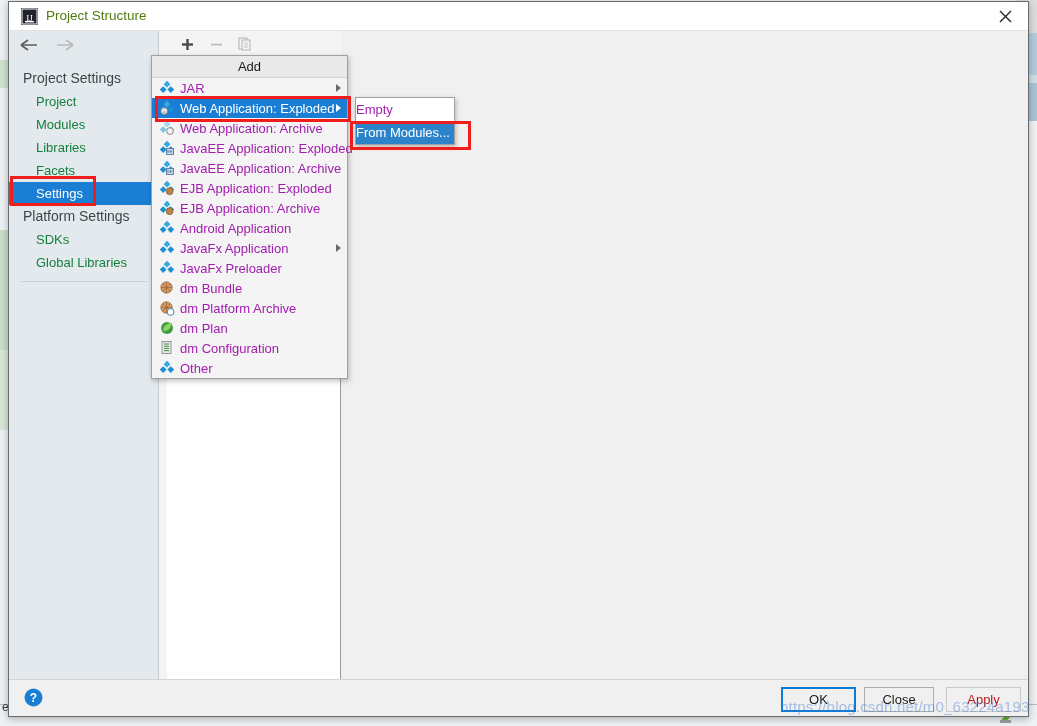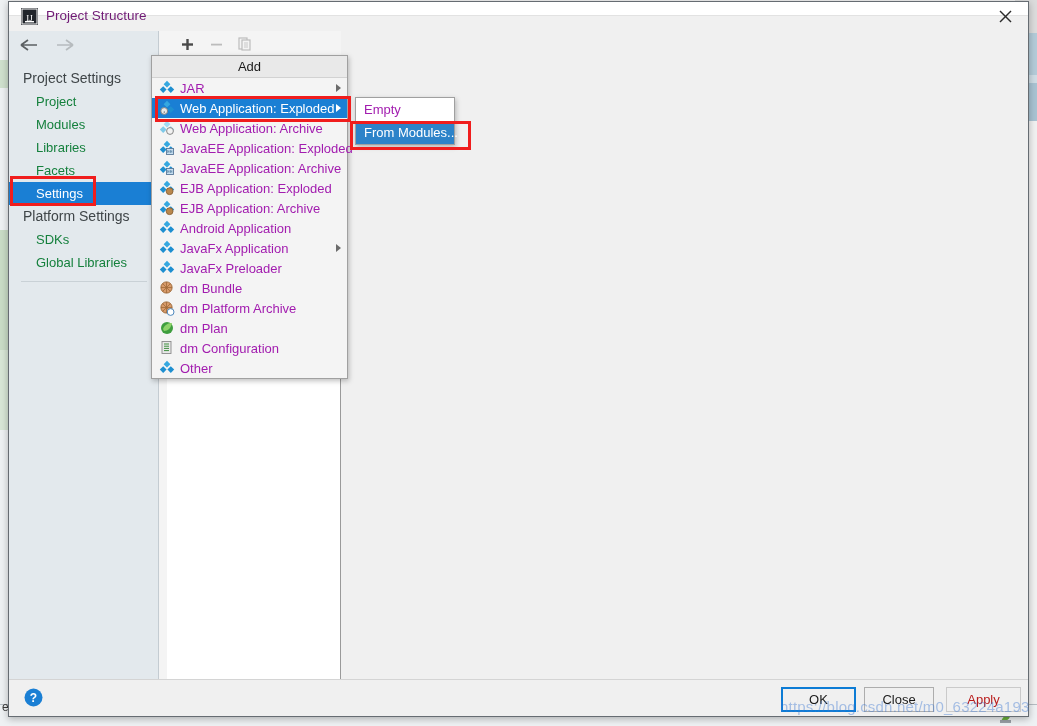--- a/index.html
+++ b/index.html
@@ -45,31 +45,31 @@
   
   #dialog {
     position: absolute; left: 8px; top: 1px;
     width: 1021px; height: 716px;
     background: #f0f0f0;
     border: 1px solid #666c72;
     box-shadow: 0 2px 7px rgba(0,0,0,.28);
   }
   .titlebar {
     position: relative;
-    height: 14px;
+    height: 29px;
     background: #ffffff;
     border-bottom: 1px solid #e2e2e2;
   }
   .title-icon {
     position: absolute; left: 12px; top: 6px;
     width: 17px; height: 17px;
   }
   .title-text {
     position: absolute; left: 37px; top: 6px;
-    font-size: 13.5px; color: #701a75;
+    font-size: 13.5px; color: #4d7c0f;
   }
   .title-close {
     position: absolute; right: 0; top: 0;
     width: 46px; height: 28px;
     display: flex; align-items: center; justify-content: center;
     cursor: default;
   }
   .title-close svg { stroke: #2b2b2b; }
 
   
@@ -215,21 +215,21 @@
     position: absolute; right: 6px; top: 6px;
     width: 0; height: 0;
     border-left: 5px solid #6b6b6b;
     border-top: 4px solid transparent;
     border-bottom: 4px solid transparent;
   }
   .menu-item.selected .mi-arrow { border-left-color: #ffffff; }
 
   
   #sub-menu { left: 355px; top: 97px; width: 100px; }
-  #sub-menu .menu-item { height: 23px; padding-left: 8px; }
+  #sub-menu .menu-item { height: 23px; padding-left: 0; }
   #sub-menu .sub-empty { background: #ffffff; }
   #sub-menu .sub-from  { background: #2d83c9; color:#fff; }
 
   
   .redbox {
     position: absolute;
     border: 3px solid #f01d1d;
     pointer-events: none;
   }
   #rb-artifacts  { left: 10px;  top: 176px; width: 86px;  height: 30px; }

